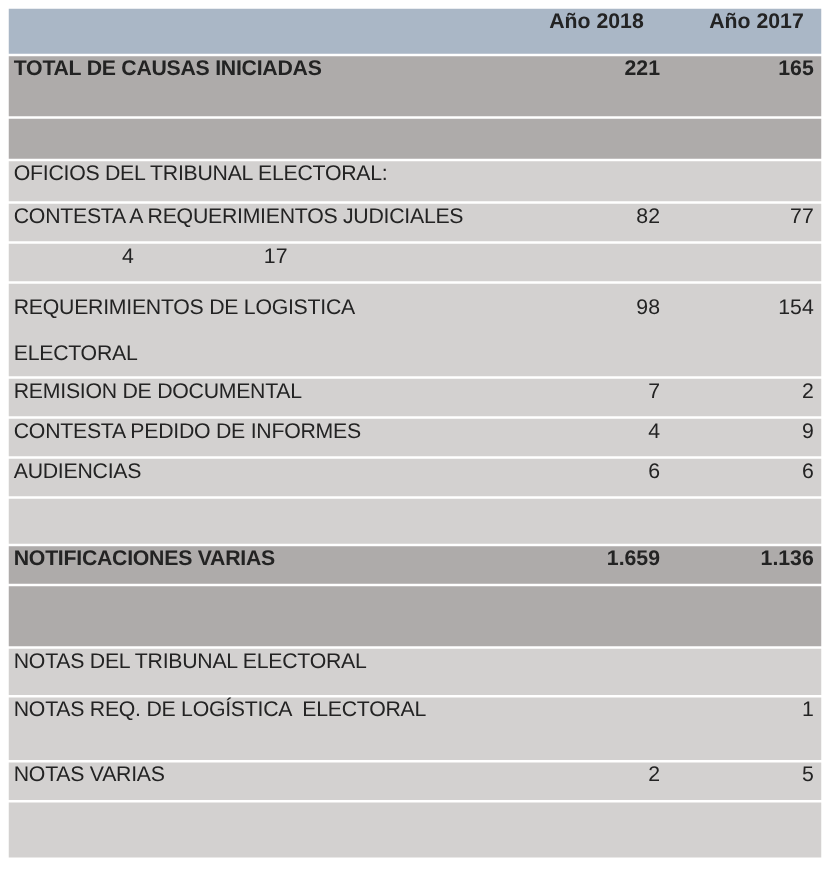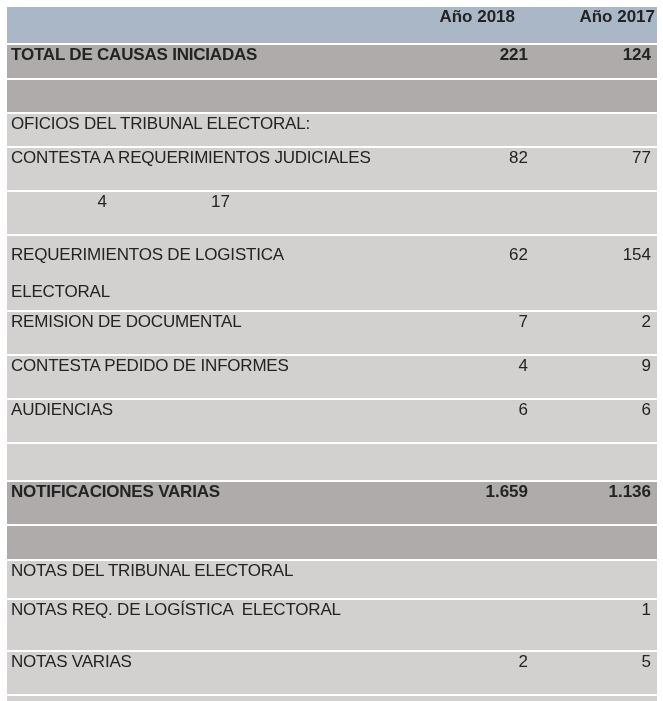--- a/index.html
+++ b/index.html
@@ -31,40 +31,40 @@
   .r-summary{background:var(--summary-bg);font-weight:bold;}
   .r-spacer-dark{background:var(--summary-bg);}
   .r-spacer-light{background:var(--row-bg);}
   .r-section{font-weight:normal;}
   .r-tall{align-items:flex-start;}
   .r-tall .lbl,.r-tall .v18,.r-tall .v17{line-height:37px;}
   .lbl{flex:1;padding-left:4px;white-space:pre-wrap;letter-spacing:-0.2px;}
   .v18{width:109px;box-sizing:border-box;text-align:right;padding-right:9px;}
   .v17{width:120px;box-sizing:border-box;text-align:right;padding-right:6px;}
   .r-header .v18{padding-right:22px;}
-  .r-header .v17{padding-right:2px;}
-  .h36{height:36px}.h33{height:33px}.h32{height:32px}.h37{height:37px}
-  .h38{height:42px}.h39{height:50px}.h74{height:74px}.h44{height:44px}
+  .r-header .v17{padding-right:14px;}
+  .h36{height:36px}.h33{height:48px}.h32{height:32px}.h37{height:37px}
+  .h38{height:30px}.h39{height:50px}.h74{height:74px}.h44{height:44px}
   .last{margin-bottom:0;}
 </style>
 </head>
 <body>
 
 <div class="tbl">
 
   <div class="row r-header h36">
     <div class="lbl"></div>
     <div class="v18">Año 2018</div>
     <div class="v17">Año 2017</div>
   </div>
 
   <div class="row r-summary h33">
     <div class="lbl">TOTAL DE CAUSAS INICIADAS</div>
     <div class="v18">221</div>
-    <div class="v17">124</div>
+    <div class="v17">165</div>
   </div>
 
   <div class="row r-spacer-dark h32"></div>
 
   <div class="row r-section h32">
     <div class="lbl">OFICIOS DEL TRIBUNAL ELECTORAL:</div>
     <div class="v18"></div>
     <div class="v17"></div>
   </div>
 
@@ -75,21 +75,21 @@
   </div>
 
   <div class="row h38">
     <div class="v18">4</div>
     <div class="v17">17</div>
   </div>
 
   <div class="row r-tall h74">
     <div class="lbl">REQUERIMIENTOS DE LOGISTICA
 ELECTORAL</div>
-    <div class="v18">62</div>
+    <div class="v18">98</div>
     <div class="v17">154</div>
   </div>
 
   <div class="row h38">
     <div class="lbl">REMISION DE DOCUMENTAL</div>
     <div class="v18">7</div>
     <div class="v17">2</div>
   </div>
 
   <div class="row h38">

